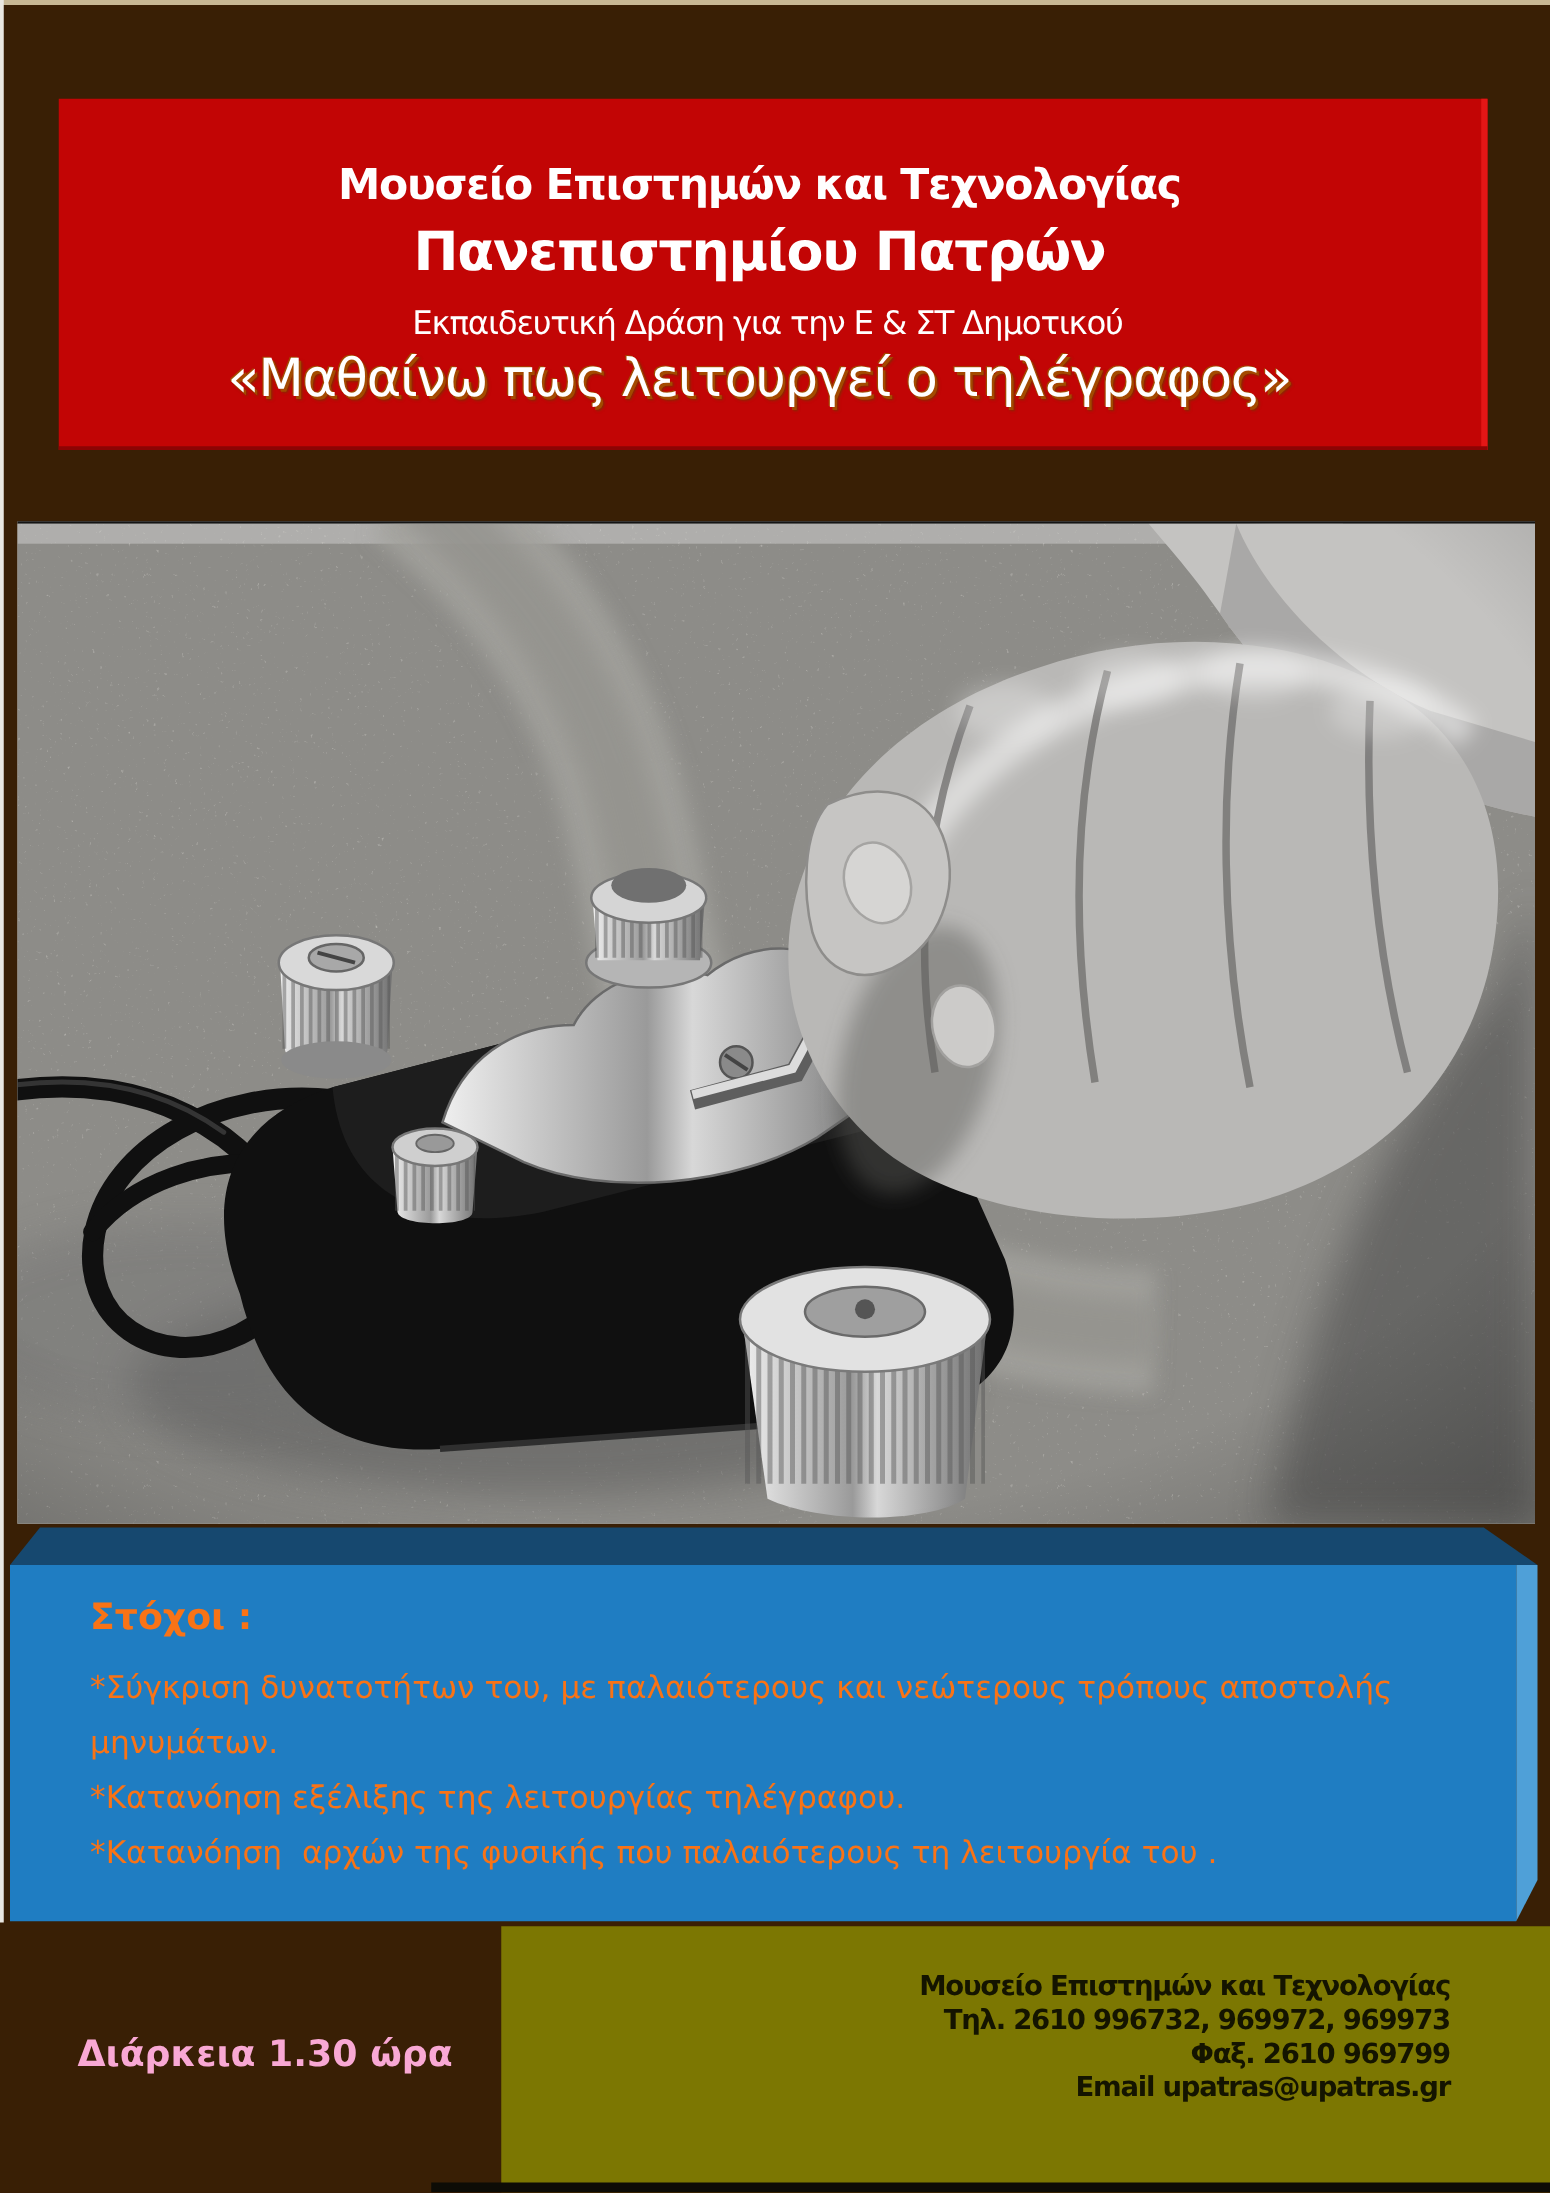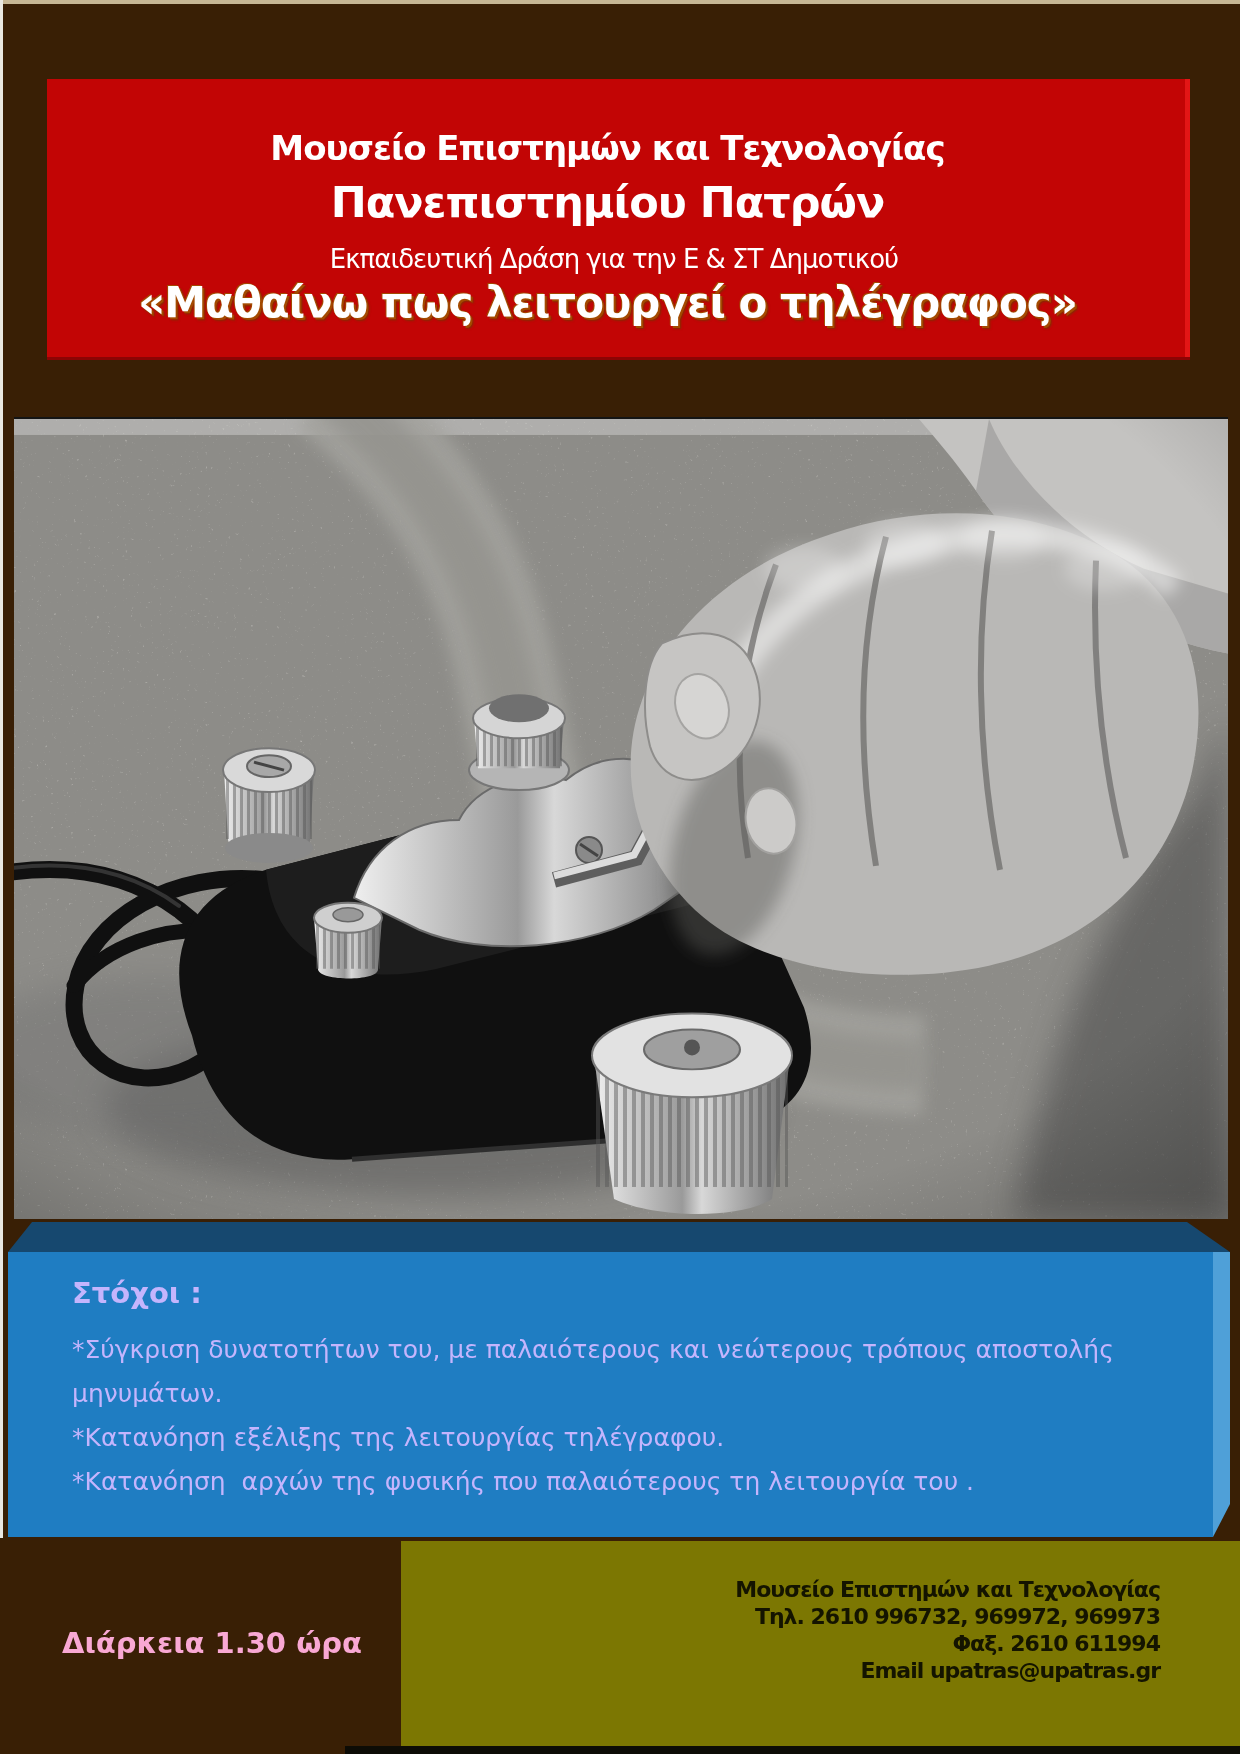--- a/index.html
+++ b/index.html
@@ -13,31 +13,31 @@
 
   
   .banner{position:absolute;left:47px;top:79px;width:1143px;height:281px;background:#C20505;}
   .banner .accent-right{position:absolute;right:0;top:0;width:5px;height:100%;background:#E31616;}
   .banner .accent-bottom{position:absolute;left:0;bottom:0;width:100%;height:3px;background:#8C0404;}
   .banner .bline{position:absolute;left:0;width:100%;text-align:center;box-sizing:border-box;
                  padding-right:22px;margin:0;line-height:1;color:#FFFFFF;}
   .t1{top:52px;font-size:34px;font-weight:bold;letter-spacing:-1px;}
   .t2{top:102px;font-size:43px;font-weight:bold;letter-spacing:-1px;}
   .sub{top:167px;font-size:26px;font-weight:normal;letter-spacing:-1px;padding-left:13px;}
-  .activity{top:203px;font-size:42px;font-weight:bold;letter-spacing:-1px;color:#FFB319;
+  .activity{top:203px;font-size:42px;font-weight:normal;letter-spacing:-1px;color:#FFB319;
             text-shadow:2px 2px 0 #A34A00, -1px -1px 0 #A34A00, 3px 3px 2px rgba(120,50,0,.8);}
 
   
   .photo{position:absolute;left:14px;top:417px;width:1214px;height:802px;border-top:2px solid #141414;
          box-sizing:border-box;background:#cbc9c4;}
   .photo svg{display:block;width:100%;height:100%;}
 
   
   .goals-bg{position:absolute;left:0;top:1218px;width:1240px;height:322px;}
-  .goals-text{position:absolute;left:72px;top:1278px;width:1058px;color:#c4b5fd;}
+  .goals-text{position:absolute;left:72px;top:1278px;width:1058px;color:#f97316;}
   .goals-text h2{margin:0 0 18px 0;font-size:29px;font-weight:bold;line-height:1.1;}
   .goal-list p{margin:0;font-size:25px;font-weight:normal;line-height:44px;white-space:pre-wrap;}
 
   
   .olive{position:absolute;left:401px;top:1541px;width:839px;height:213px;background:#7C7702;}
   .contact{position:absolute;right:80px;top:35px;text-align:right;color:#141400;
            font-size:22px;font-weight:bold;line-height:27px;letter-spacing:-1px;}
   .duration{position:absolute;left:62px;top:1626px;color:#f9a8d4;font-size:29px;font-weight:bold;}
   .bottom-strip{position:absolute;left:345px;top:1746px;width:895px;height:8px;background:#0D0C06;}
 </style>
@@ -201,19 +201,19 @@
       <p>*Σύγκριση δυνατοτήτων του, με παλαιότερους και νεώτερους τρόπους αποστολής μηνυμάτων.</p>
       <p>*Κατανόηση εξέλιξης της λειτουργίας τηλέγραφου.</p>
       <p>*Κατανόηση  αρχών της φυσικής που παλαιότερους τη λειτουργία του .</p>
     </div>
   </section>
 
   <div class="olive">
     <div class="contact">
       <div>Μουσείο Επιστημών και Τεχνολογίας</div>
       <div>Τηλ. 2610 996732, 969972, 969973</div>
-      <div>Φαξ. 2610 611994</div>
+      <div>Φαξ. 2610 969799</div>
       <div>Email upatras@upatras.gr</div>
     </div>
   </div>
   <div class="duration">Διάρκεια 1.30 ώρα</div>
   <div class="bottom-strip"></div>
 </div>
 
 </body></html>

